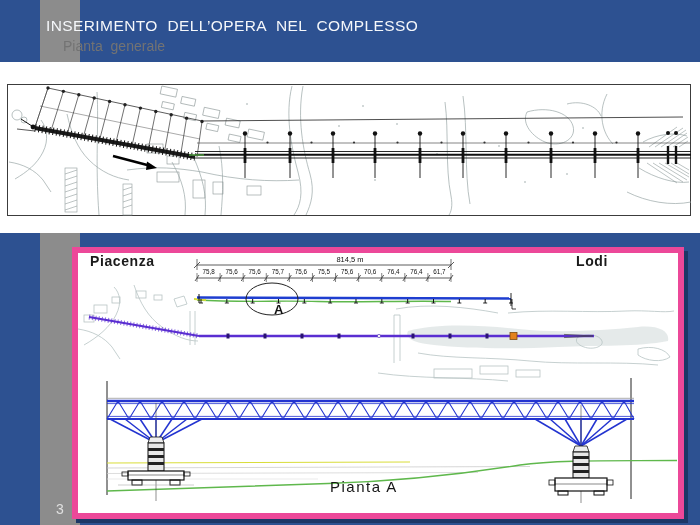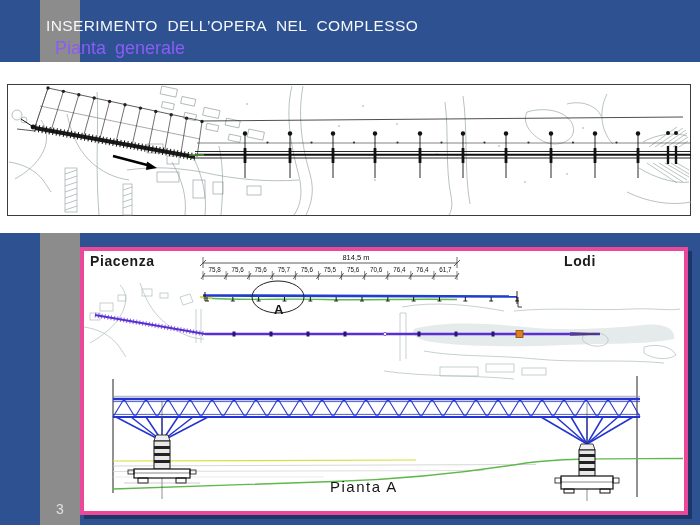--- a/index.html
+++ b/index.html
@@ -6,31 +6,31 @@
   .slide{position:relative;width:700px;height:525px;background:#ffffff;overflow:hidden;
          font-family:"Liberation Sans", sans-serif;}
   .band{position:absolute;left:0;width:700px;background:#2d5191;}
   .band-top{top:0;height:62px;}
   .band-bottom{top:233px;height:292px;}
   .stripe{position:absolute;left:40px;width:40px;background:#8c8c8c;}
   .stripe-top{top:0;height:62px;}
   .stripe-bottom{top:233px;height:292px;}
   .title{position:absolute;left:46px;top:17px;color:#f5f7fa;font-size:15.5px;
          letter-spacing:.4px;word-spacing:5px;white-space:nowrap;}
-  .subtitle{position:absolute;left:55px;top:38px;color:#8b5cf6;font-size:18px;
+  .subtitle{position:absolute;left:63px;top:38px;color:#737373;font-size:14px;
          word-spacing:4px;white-space:nowrap;}
   .pagenum{position:absolute;left:40px;top:501px;width:40px;text-align:center;
          color:#e0e0e0;font-size:14px;}
   .top-panel{position:absolute;left:7px;top:84px;width:684px;height:132px;background:#fff;}
-  .bottom-panel{position:absolute;left:80px;top:247px;width:600px;height:260px;background:#fff;
-         border:4px solid #ec4899;box-shadow:4px 4px 0 0 #1c3766;}
+  .bottom-panel{position:absolute;left:72px;top:247px;width:600px;height:260px;background:#fff;
+         border:6px solid #ec4899;box-shadow:4px 4px 0 0 #1c3766;}
   .citylabel{position:absolute;top:253px;color:#1b1b1b;font-size:14px;font-weight:600;
          letter-spacing:.6px;white-space:nowrap;}
   .city-left{left:90px;}
-  .city-right{left:564px;}
+  .city-right{left:576px;}
   .callout-a{position:absolute;left:274px;top:302px;color:#111;font-size:13px;font-weight:700;}
   .detail-label{position:absolute;left:330px;top:478px;color:#161616;font-size:15px;
          font-weight:500;letter-spacing:1.5px;white-space:nowrap;}
   svg{display:block;}
 </style>
 </head>
 <body>
 
 <div class="slide">
 

